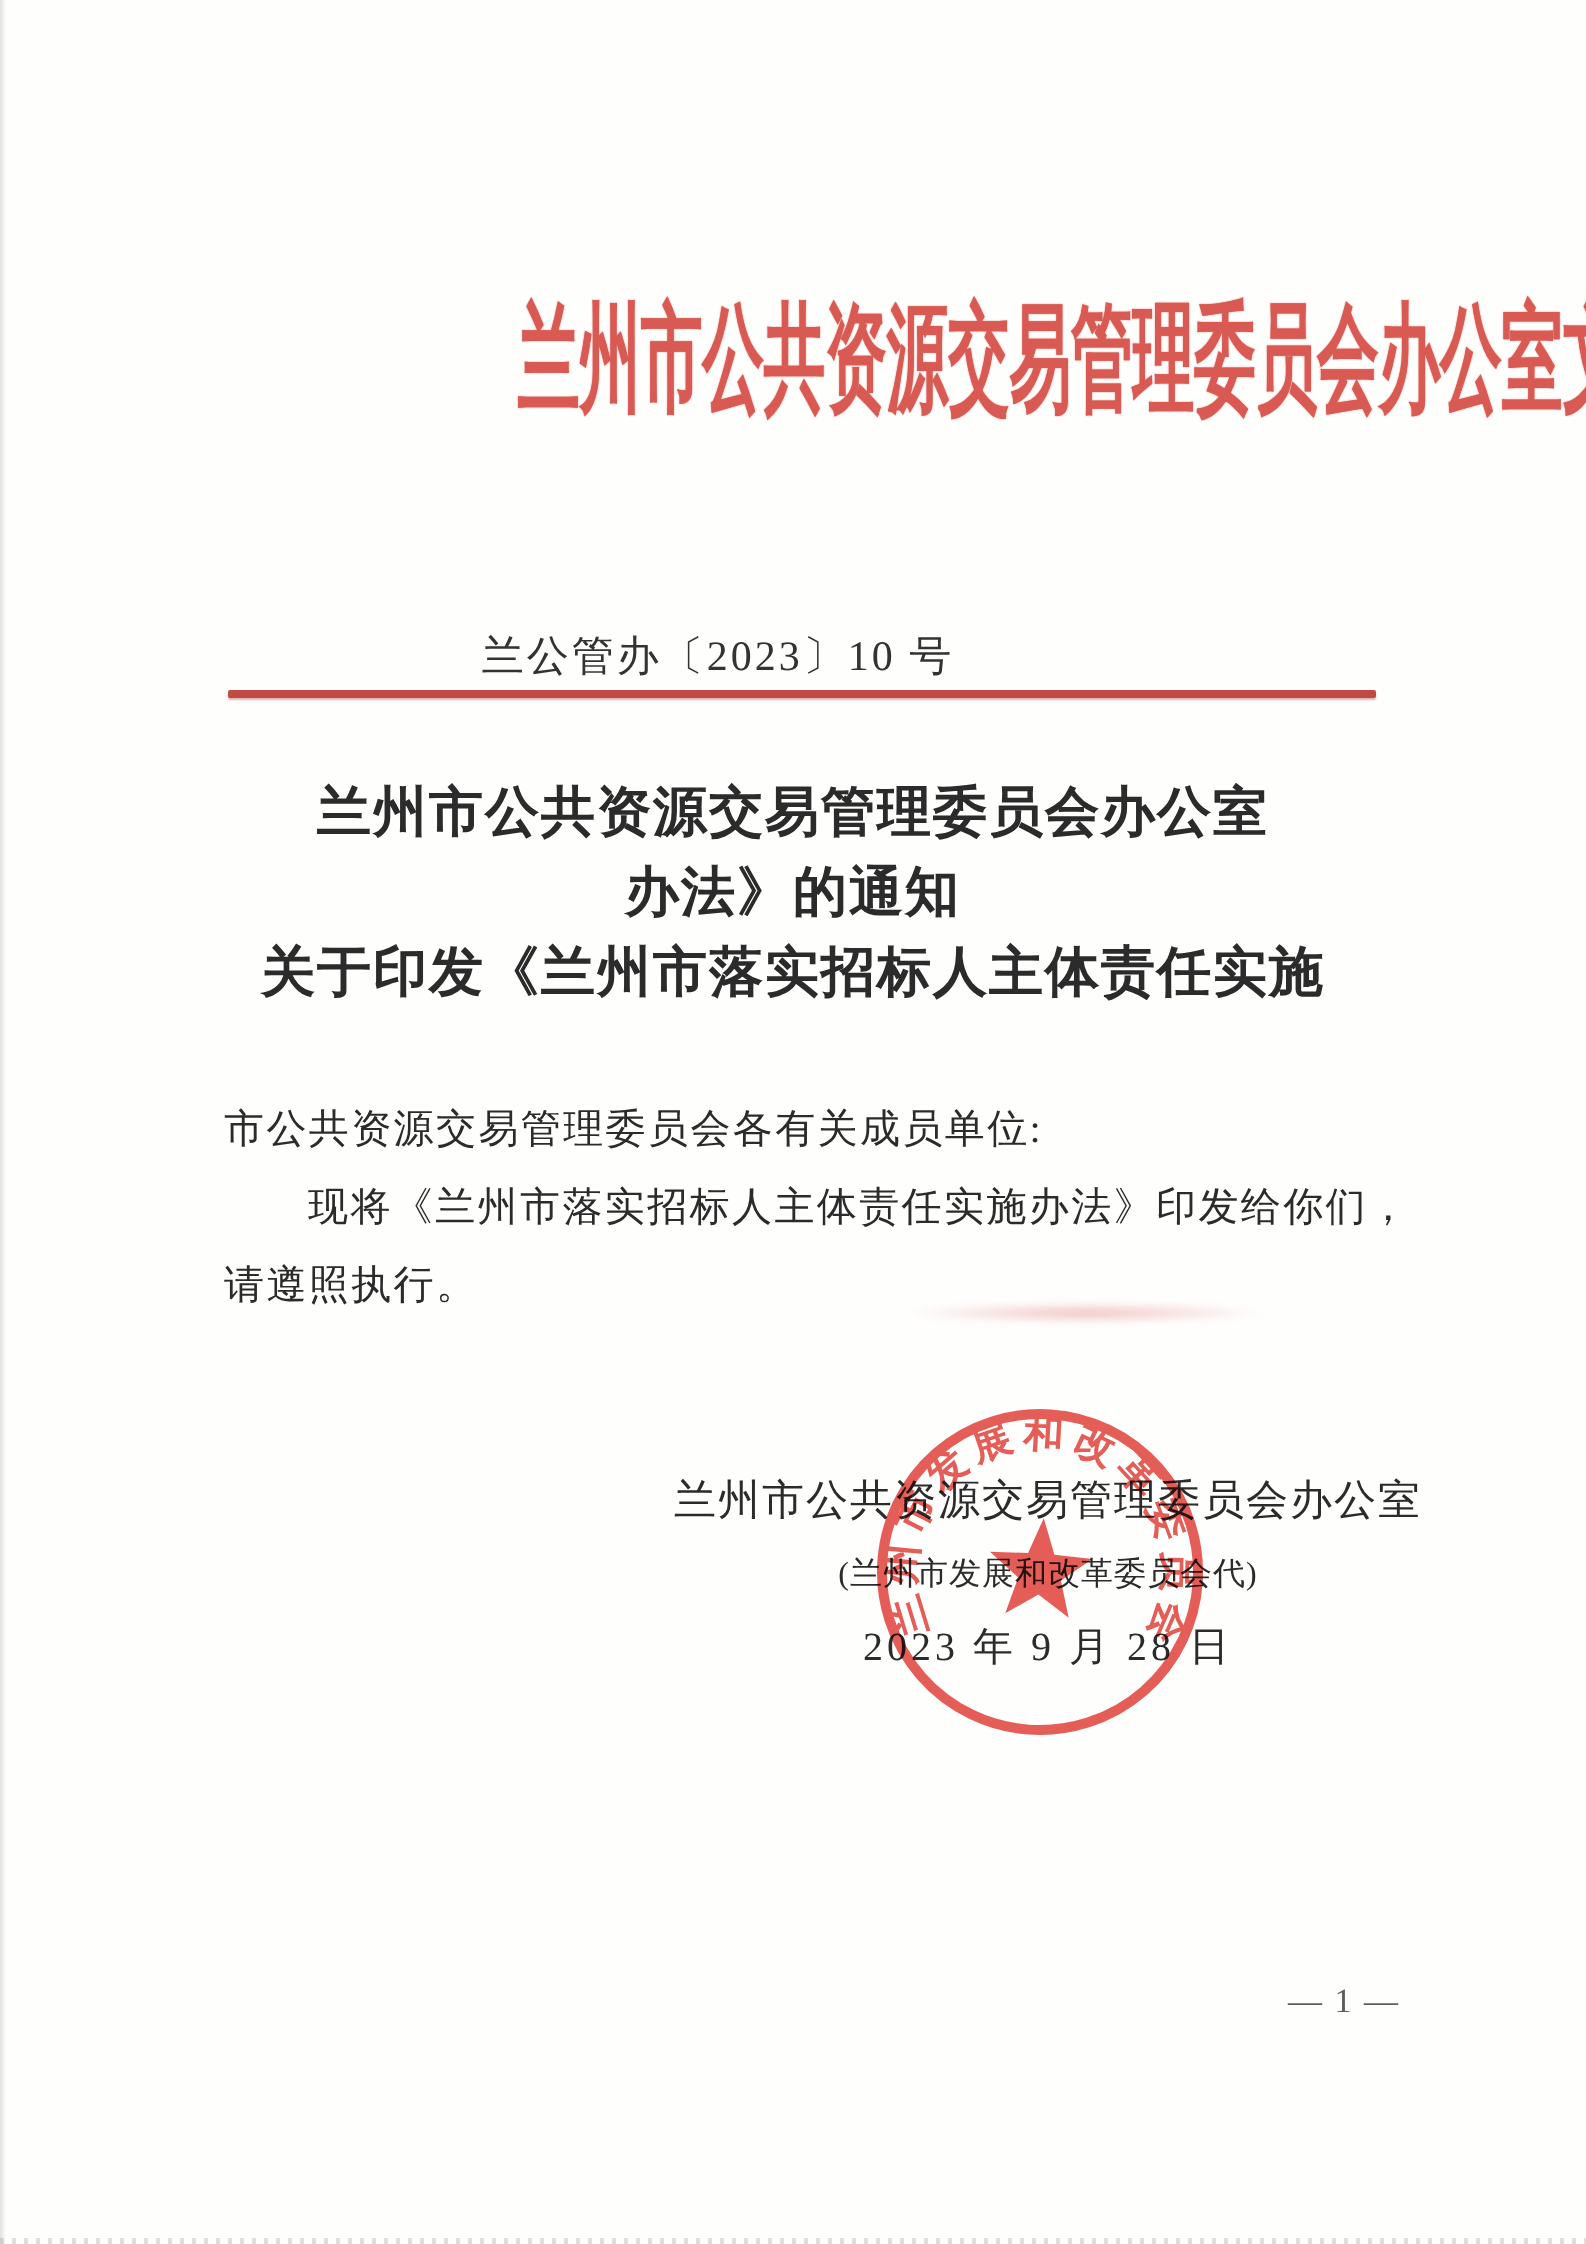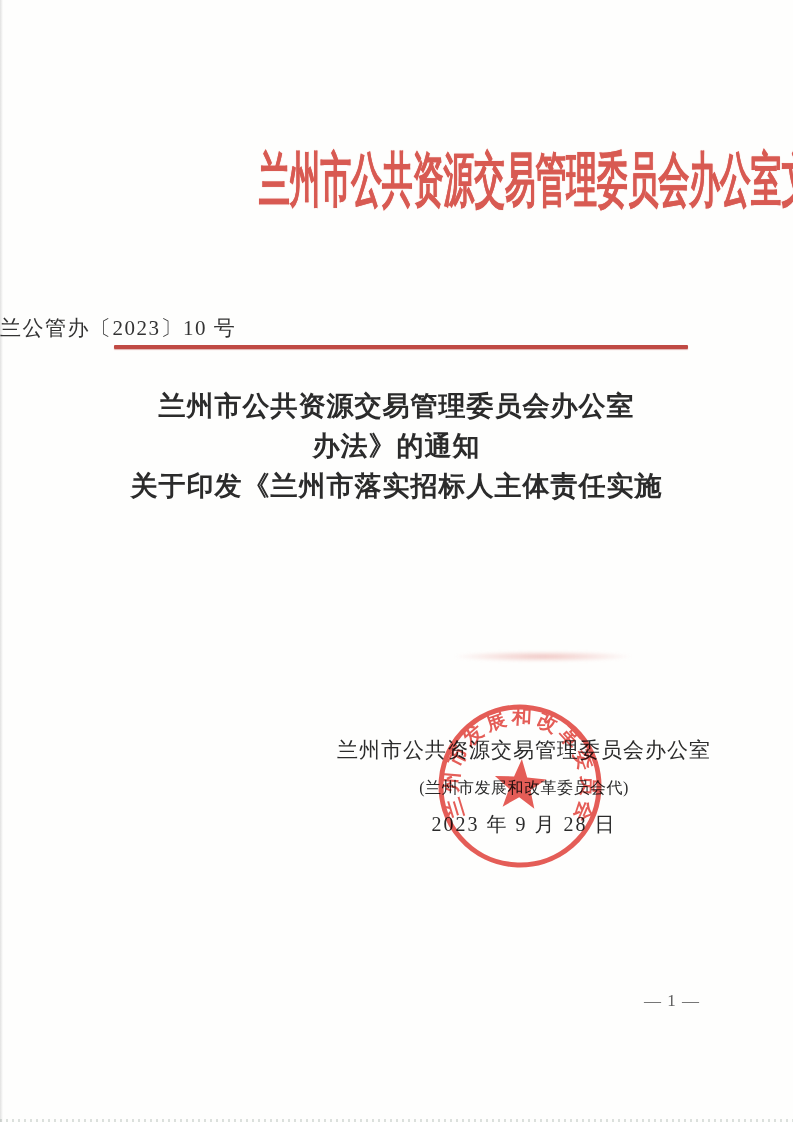--- a/index.html
+++ b/index.html
@@ -35,21 +35,21 @@
     transform-origin:50% 50%;
     font-family:"Liberation Sans", sans-serif;
     font-weight:900;
     font-size:58px;
     color:var(--header_red);
     text-shadow:0 0 1px var(--header_red);
     letter-spacing:0px;
   }
   .doc-number{
     position:absolute;top:314px;left:0;width:718px;
-    text-align:left;font-size:21px;letter-spacing:1.5px;
+    text-align:center;font-size:21px;letter-spacing:1.5px;
     color:#333;
   }
   .red-rule{
     position:absolute;top:345px;left:114px;width:574px;height:4px;
     background:var(--rule_red);
     box-shadow:0 1px 1px rgba(190,85,80,.45);
     border-radius:1px;
   }
   .doc-title{
     position:absolute;top:386px;left:0;width:793px;
@@ -106,20 +106,25 @@
   <div class="doc-number">兰公管办〔2023〕10 号</div>
 
   <div class="red-rule"></div>
 
   <div class="doc-title">
     <div>兰州市公共资源交易管理委员会办公室</div>
     <div>办法》的通知</div>
     <div>关于印发《兰州市落实招标人主体责任实施</div>
   </div>
 
+  <div class="body-text">
+    <div>市公共资源交易管理委员会各有关成员单位:</div>
+    <div class="indent">现将《兰州市落实招标人主体责任实施办法》印发给你们，</div>
+    <div>请遵照执行。</div>
+  </div>
 
   <div class="smudge"></div>
 
   <div class="signature">
     <div class="org">兰州市公共资源交易管理委员会办公室</div>
     <div class="agent">(兰州市发展和改革委员会代)</div>
     <div class="date">2023 年 9 月 28 日</div>
   </div>
 
   <svg class="seal" viewBox="-95 -95 190 190" xmlns="http://www.w3.org/2000/svg">

